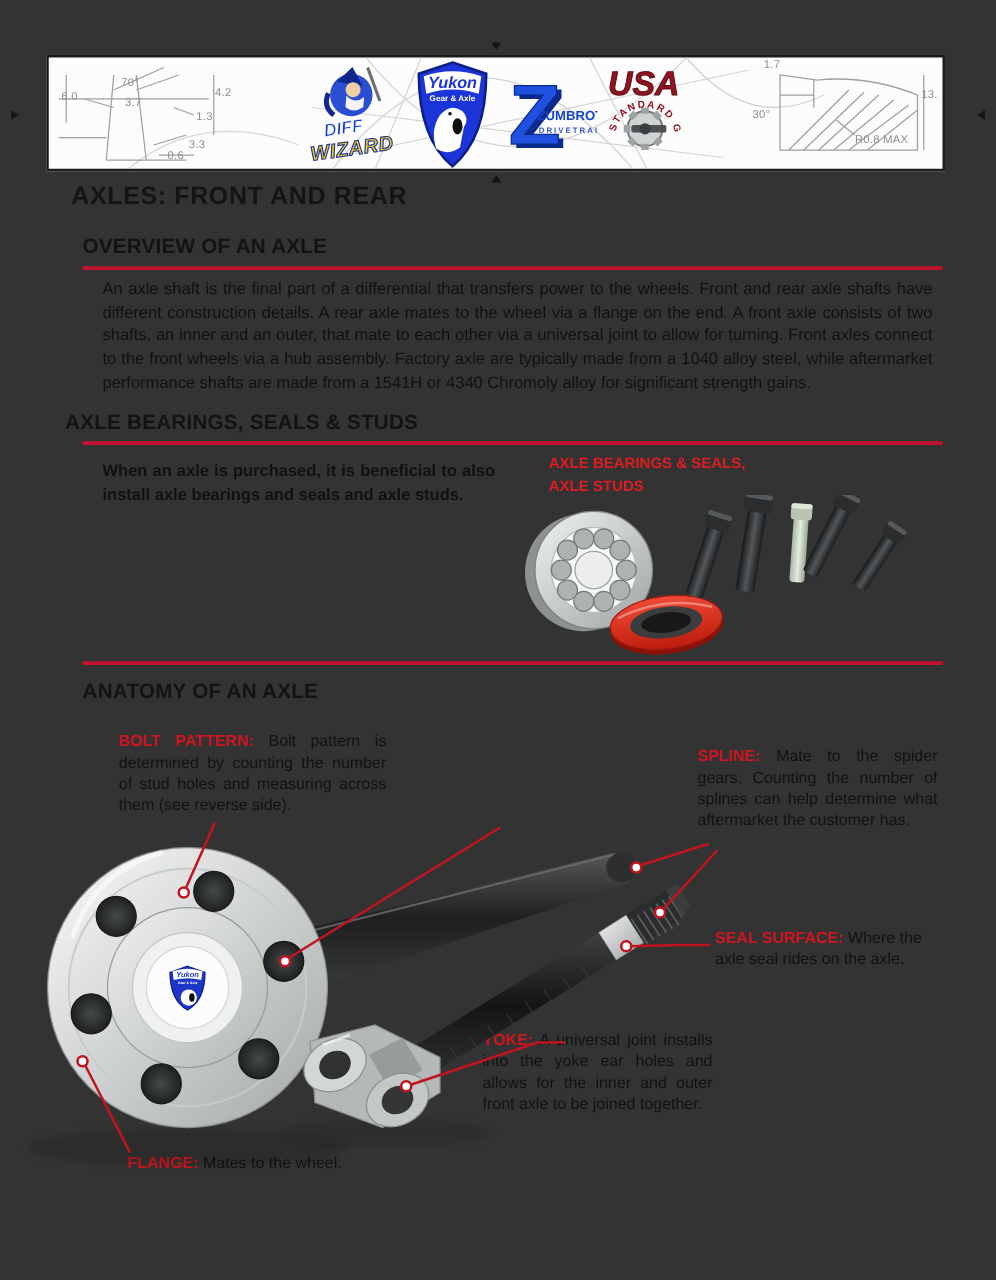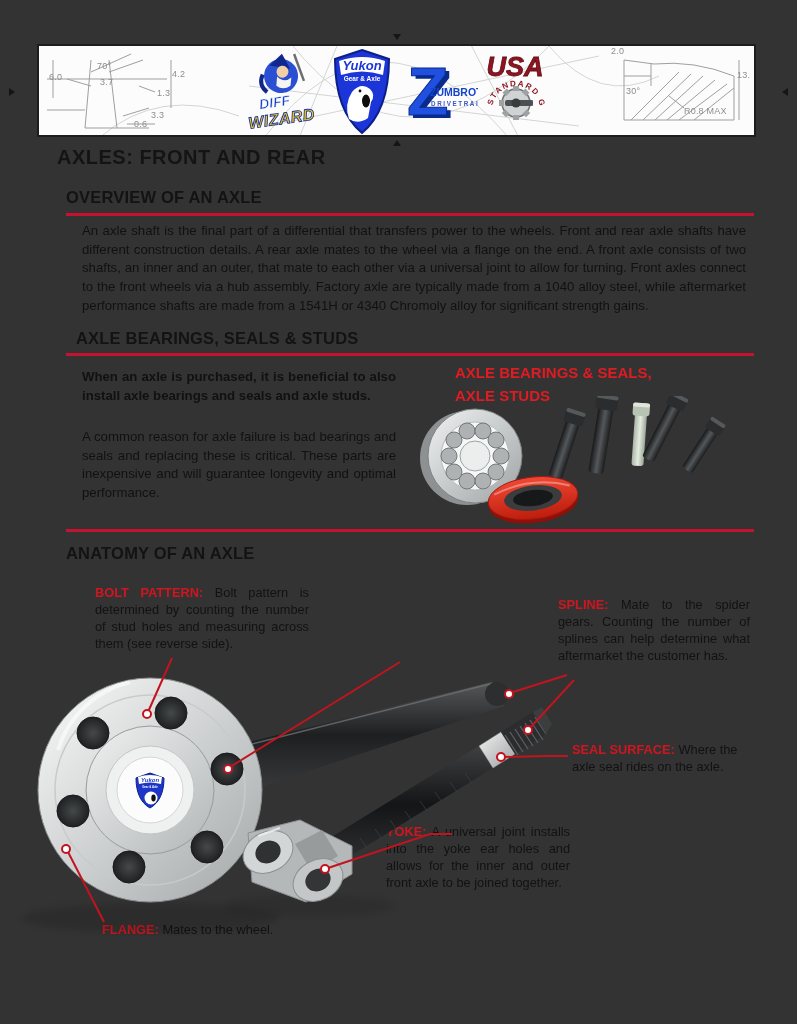--- a/index.html
+++ b/index.html
@@ -23,21 +23,21 @@
   .regmark.left {left:9px;top:88px;border-top:4px solid transparent;border-bottom:4px solid transparent;border-left:6px solid #151515;}
   .regmark.right{left:782px;top:88px;border-top:4px solid transparent;border-bottom:4px solid transparent;border-right:6px solid #151515;}
   .regmark.top   {left:393px;top:34px;border-left:4px solid transparent;border-right:4px solid transparent;border-top:6px solid #151515;}
   .regmark.bottom{left:393px;top:140px;border-left:4px solid transparent;border-right:4px solid transparent;border-bottom:6px solid #151515;}
   
   .page-title{position:absolute;left:57px;top:146px;font-size:20px;font-weight:700;letter-spacing:.5px;color:#141414;}
   .sec-head{position:absolute;font-size:16.5px;font-weight:700;letter-spacing:.2px;color:#131313;}
   .rule{position:absolute;left:66px;width:688px;height:3px;background:#c41230;}
   .body-text{position:absolute;font-size:13.2px;line-height:1.42;text-align:justify;color:#111;}
   .bold{font-weight:700;}
-  .red-label{position:absolute;left:455px;top:361px;font-size:15px;font-weight:700;color:#e01b22;line-height:1.55;}
+  .red-label{position:absolute;left:439px;top:361px;font-size:12px;font-weight:700;color:#e01b22;line-height:1.55;}
   .red-label span{display:block;}
   
   .callout{position:absolute;font-size:12.8px;line-height:1.32;color:#121212;}
   .callout .term{color:#cf1620;font-weight:700;}
   .callout .term.block{display:block;}
   .just{text-align:justify;}
   .diagram{position:absolute;left:0;top:630px;}
   .product{position:absolute;left:413px;top:396px;}
 </style>
 </head>
@@ -89,23 +89,23 @@
       </g>
     </svg>
 
     <span class="dim" style="left:10px;top:26px">6.0</span>
     <span class="dim" style="left:58px;top:15px">70°</span>
     <span class="dim" style="left:61px;top:31px">3.7</span>
     <span class="dim" style="left:133px;top:23px">4.2</span>
     <span class="dim" style="left:118px;top:42px">1.3</span>
     <span class="dim" style="left:112px;top:64px">3.3</span>
     <span class="dim" style="left:95px;top:73px">0.6</span>
-    <span class="dim" style="left:572px;top:0px">2.0</span>
+    <span class="dim" style="left:572px;top:0px">1.7</span>
     <span class="dim" style="left:698px;top:24px">13.</span>
-    <span class="dim" style="left:587px;top:40px">30°</span>
+    <span class="dim" style="left:563px;top:40px">30°</span>
     <span class="dim" style="left:645px;top:60px">R0.8 MAX</span>
 
     <div class="logo" style="left:204px;top:4px;width:78px;height:84px">
       <svg width="78" height="84" viewBox="0 0 78 84">
         <g transform="rotate(-8 39 40)">
           <circle cx="40" cy="26" r="17" fill="#2a4fd2"></circle>
           <path d="M30 14 L44 4 L50 20 Z" fill="#10288e"></path>
           <circle cx="42" cy="22" r="6" fill="#f2cfa4"></circle>
           <path d="M36 26 q6 8 14 3 l-2 8 q-8 4 -14 -2 z" fill="#f4f4f4"></path>
           <path d="M56 6 L62 34" stroke="#6a6f72" stroke-width="2.5"></path>
@@ -170,25 +170,24 @@
   <span class="regmark right"></span>
   <span class="regmark top"></span>
   <span class="regmark bottom"></span>
 
   <h1 class="page-title" style="margin:0">AXLES: FRONT AND REAR</h1>
 
   <h2 class="sec-head" style="left:66px;top:188px;margin:0">OVERVIEW OF AN AXLE</h2>
   <div class="rule" style="top:213px"></div>
   <p class="body-text" style="left:82px;top:222px;width:664px;margin:0">An axle shaft is the final part of a differential that transfers power to the wheels. Front and rear axle shafts have different construction details. A rear axle mates to the wheel via a flange on the end. A front axle consists of two shafts, an inner and an outer, that mate to each other via a universal joint to allow for turning. Front axles connect to the front wheels via a hub assembly. Factory axle are typically made from a 1040 alloy steel, while aftermarket performance shafts are made from a 1541H or 4340 Chromoly alloy for significant strength gains.</p>
 
-  <h2 class="sec-head" style="left:76px;top:329px;margin:0">AXLE BEARINGS, SEALS &amp; STUDS</h2>
+  <h2 class="sec-head" style="left:52px;top:329px;margin:0">AXLE BEARINGS, SEALS &amp; STUDS</h2>
   <div class="rule" style="top:353px"></div>
 
   <p class="body-text bold" style="left:82px;top:368px;width:314px;margin:0">When an axle is purchased, it is beneficial to also install axle bearings and seals and axle studs.</p>
-  <p class="body-text" style="left:82px;top:428px;width:314px;margin:0">A common reason for axle failure is bad bearings and seals and replacing these is critical. These parts are inexpensive and will guarantee longevity and optimal performance.</p>
 
   <div class="red-label">
     <span>AXLE BEARINGS &amp; SEALS,</span>
     <span>AXLE STUDS</span>
   </div>
 
   <svg class="product" width="350" height="140" viewBox="0 0 350 140">
     <defs>
       <linearGradient id="silver" x1="0" y1="0" x2="1" y2="1">
         <stop offset="0" stop-color="#f0f2f2"></stop>

